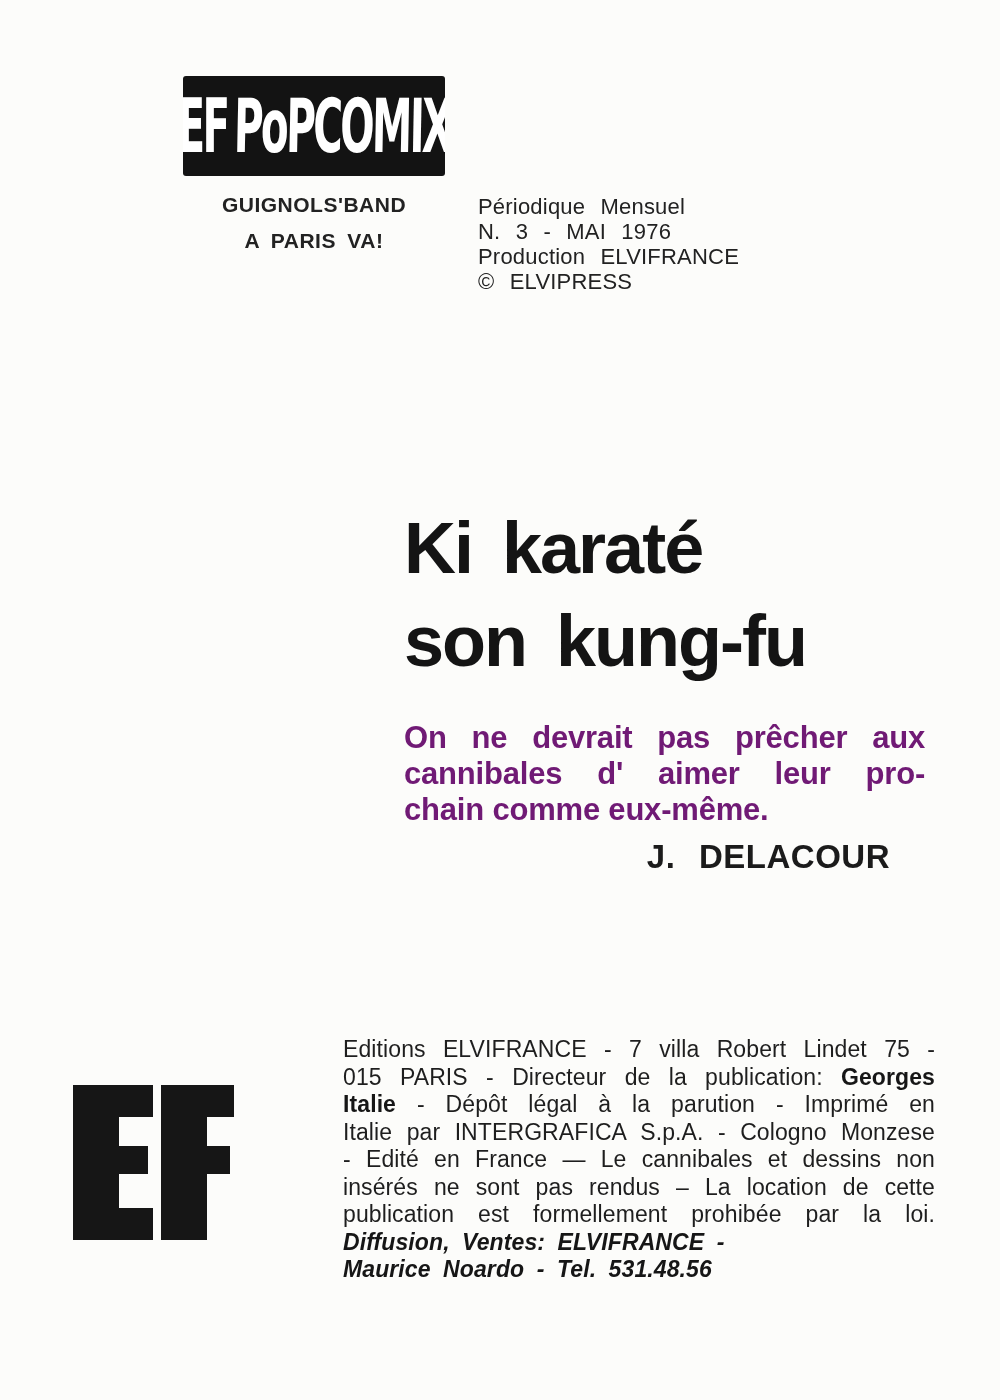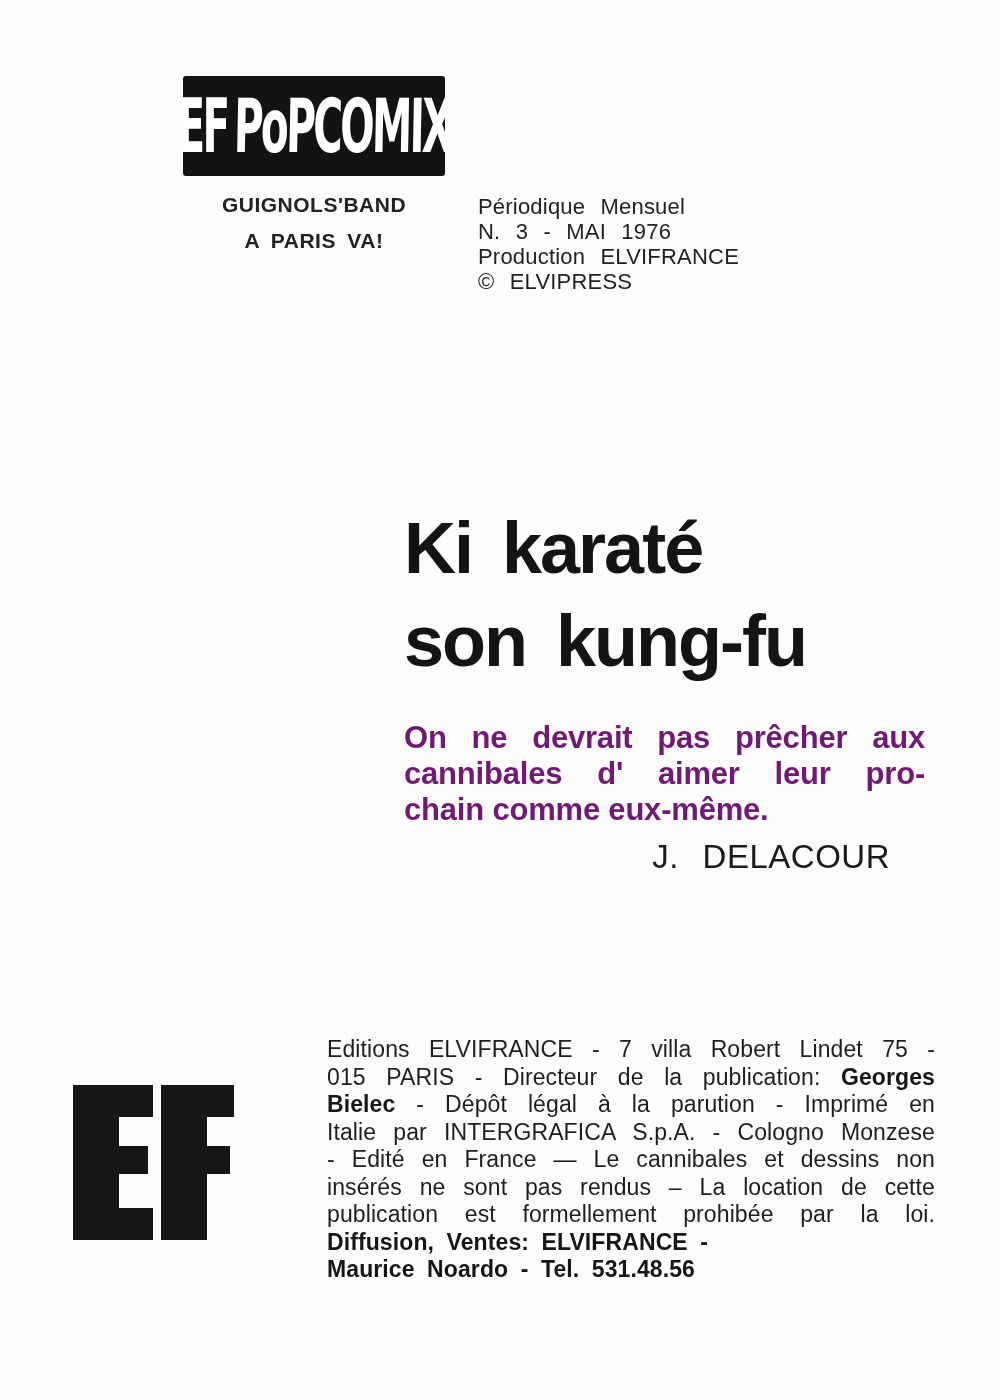--- a/index.html
+++ b/index.html
@@ -51,34 +51,34 @@
   }
   
   .quote{
     position:absolute;left:404px;top:720px;width:521px;
     font-size:31px;line-height:36px;font-weight:700;
     letter-spacing:-.2px;color:#701a75;
   }
   .ql.j{text-align:justify;text-align-last:justify;}
   .attribution{
     position:absolute;left:404px;top:838px;width:486px;
-    text-align:right;font-size:33px;font-weight:400;
+    text-align:right;font-size:33px;font-weight:700;
     letter-spacing:.5px;word-spacing:14px;color:#1b1b1b;
   }
   
   .ef-mark{position:absolute;left:73px;top:1085px;}
   .ef-mark rect{fill:#161616;}
   
   .colophon{
     position:absolute;left:327px;top:1036px;width:608px;
     font-size:23px;line-height:27.5px;letter-spacing:.1px;word-spacing:6px;
     color:#1e1e1e;
   }
-  .cl{text-align:justify;text-align-last:justify;}
-  .cl.no-j{text-align:left;text-align-last:left;}
+  .cl{text-align:justify;text-align-last:justify;margin-left:16px;}
+  .cl.no-j{text-align:left;text-align-last:left;font-style:italic;}
   .cl .b, .cl.bold-line{font-weight:700;color:#161616;}
 </style>
 </head>
 <body>
 
 <div class="page">
 
   <div class="logo-box">
     <div class="logo-text">
       <span class="logo-ef">EF</span><span class="logo-pop">PoPCOMIX</span>
@@ -118,21 +118,21 @@
     <rect x="0" y="123" width="80" height="32"></rect>
 
     <rect x="88" y="0" width="46" height="155"></rect>
     <rect x="88" y="0" width="73" height="32"></rect>
     <rect x="88" y="61" width="69" height="28"></rect>
   </svg>
 
   <div class="colophon">
     <div class="cl"><span>Editions ELVIFRANCE - 7 villa Robert Lindet 75 -</span></div>
     <div class="cl"><span>015 PARIS - Directeur de la publication: </span><span class="b">Georges</span></div>
-    <div class="cl"><span class="b">Bielec</span><span> - Dépôt légal à la parution - Imprimé en</span></div>
+    <div class="cl"><span class="b">Italie</span><span> - Dépôt légal à la parution - Imprimé en</span></div>
     <div class="cl"><span>Italie par INTERGRAFICA S.p.A. - Cologno Monzese</span></div>
     <div class="cl"><span>- Edité en France — Le cannibales et dessins non</span></div>
     <div class="cl"><span>insérés ne sont pas rendus – La location de cette</span></div>
     <div class="cl"><span>publication est formellement prohibée par la loi.</span></div>
     <div class="cl no-j"><span class="b">Diffusion, Ventes: ELVIFRANCE -</span></div>
     <div class="cl no-j"><span class="b">Maurice Noardo - Tel. 531.48.56</span></div>
   </div>
 
 </div>
 

